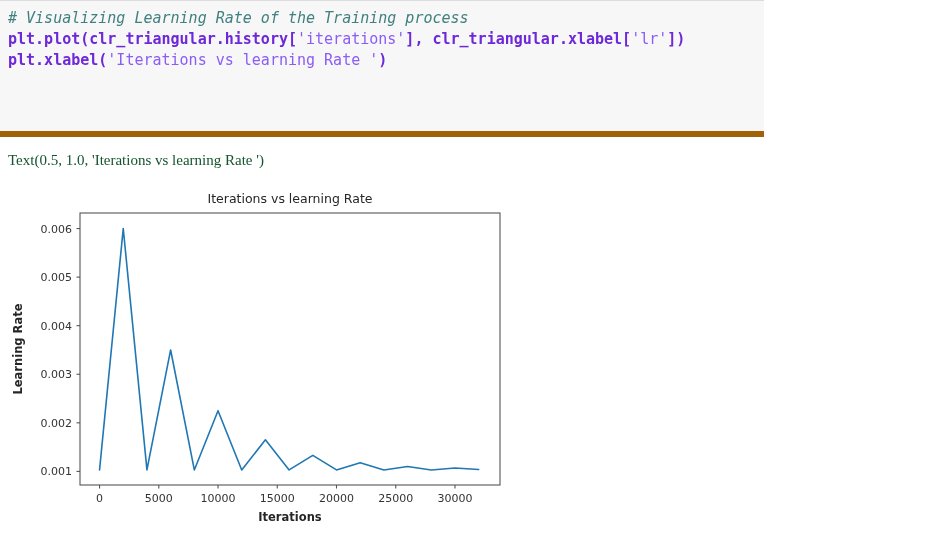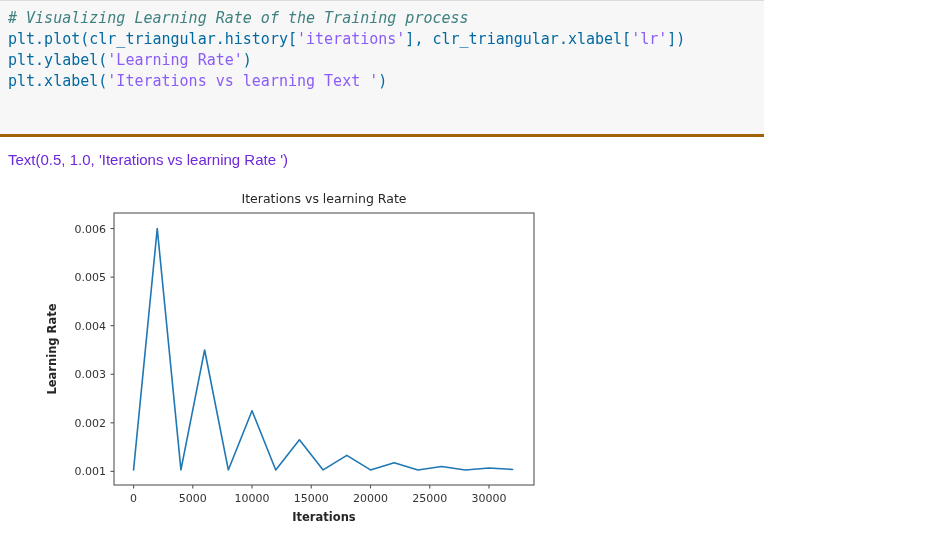--- a/index.html
+++ b/index.html
@@ -17,55 +17,54 @@
 
   
   .code-cell {
     position: absolute;
     left: 0;
     top: 0;
     width: 764px;
     height: 137px;
     background: #f7f7f7;
     border-top: 1px solid #dcdcdc;
-    border-bottom: 3px solid #a16207;
+    border-bottom: 6px solid #a16207;
     box-sizing: border-box;
     padding: 7px 0 0 8px;
   }
   .code-line {
     font-family: "DejaVu Sans Mono", "Liberation Mono", monospace;
     font-size: 15px;
     line-height: 21px;
     white-space: pre;
     color: #000000;
   }
   .tok-comment { color: #408080; font-style: italic; }
   .tok-string  { color: #8b5cf6; }
-  .tok-plain   { color: #0369a1; }
+  .tok-plain   { color: #6d28d9; font-weight: bold; }
 
   
   .output-text {
     position: absolute;
     left: 8px;
     top: 150px;
-    font-family: Liberation Sans, sans-serif;
+    font-family: Liberation Serif, serif;
     font-size: 15px;
     line-height: 20px;
     white-space: pre;
-    color: #6d28d9;
+    color: #14532d;
   }
 
   
   .figure {
     position: absolute;
     left: 0;
     top: 185px;
     width: 560px;
     height: 350px;
-    margin-left: 34px;
   }
   .figure svg { display: block; }
 
   .fig-title {
     font-family: "DejaVu Sans", "Liberation Sans", sans-serif;
     font-size: 12.5px;
     fill: #262626;
   }
   .axis-label {
     font-family: "DejaVu Sans", "Liberation Sans", sans-serif;
@@ -94,22 +93,21 @@
     stroke-linecap: round;
   }
 </style>
 </head>
 <body>
 
 <div class="code-cell">
   <div id="code-lines">
       <div class="code-line"><span class="tok-comment"># Visualizing Learning Rate of the Training process</span></div>
       <div class="code-line"><span class="tok-plain">plt.plot(clr_triangular.history[</span><span class="tok-string">'iterations'</span><span class="tok-plain">], clr_triangular.xlabel[</span><span class="tok-string">'lr'</span><span class="tok-plain">])</span></div>
-      <div class="code-line"><span class="tok-plain">plt.ylabel(</span><span class="tok-string">'Learning Rate'</span><span class="tok-plain">)</span></div>
-      <div class="code-line"><span class="tok-plain">plt.xlabel(</span><span class="tok-string">'Iterations vs learning Text '</span><span class="tok-plain">)</span></div>
+      <div class="code-line"><span class="tok-plain">plt.xlabel(</span><span class="tok-string">'Iterations vs learning Rate '</span><span class="tok-plain">)</span></div>
     </div>
 </div>
 
 <div class="output-text">Text(0.5, 1.0, 'Iterations vs learning Rate ')</div>
 
 <div class="figure">
   <svg id="chart-svg" width="560" height="350" viewBox="0 0 560 350">
       <text x="290" y="18" class="fig-title" text-anchor="middle">Iterations vs learning Rate</text>
       <rect x="80" y="28" width="420" height="272" class="spine"></rect>
       <line x1="99.54866008462623" y1="300" x2="99.54866008462623" y2="303.5" class="tick-mark"></line>

